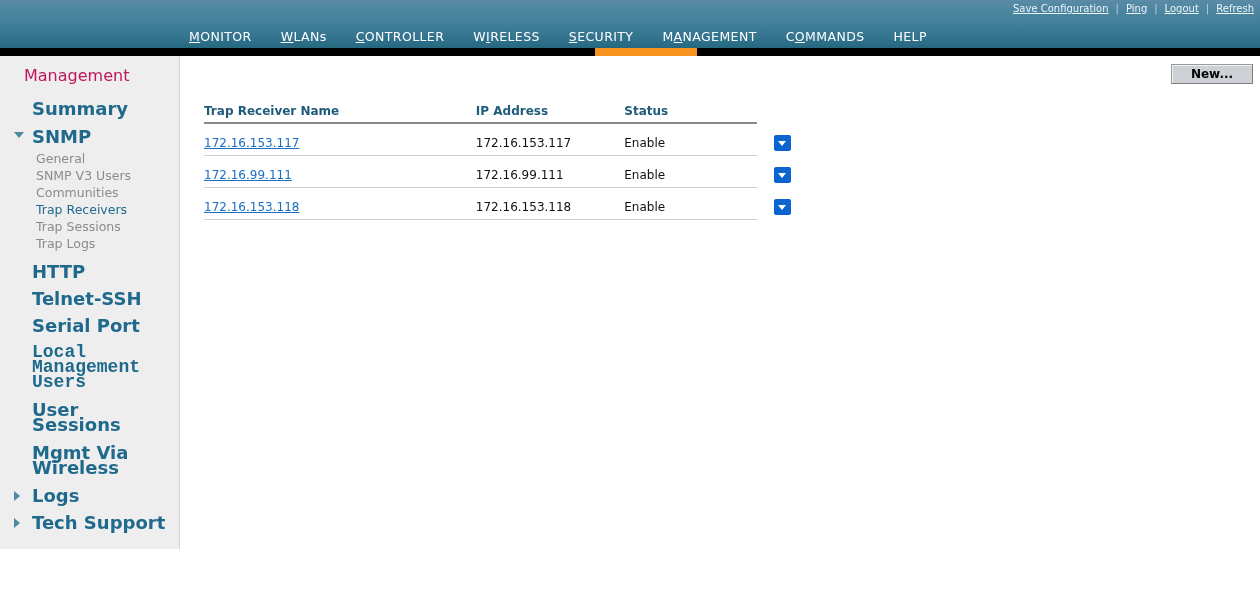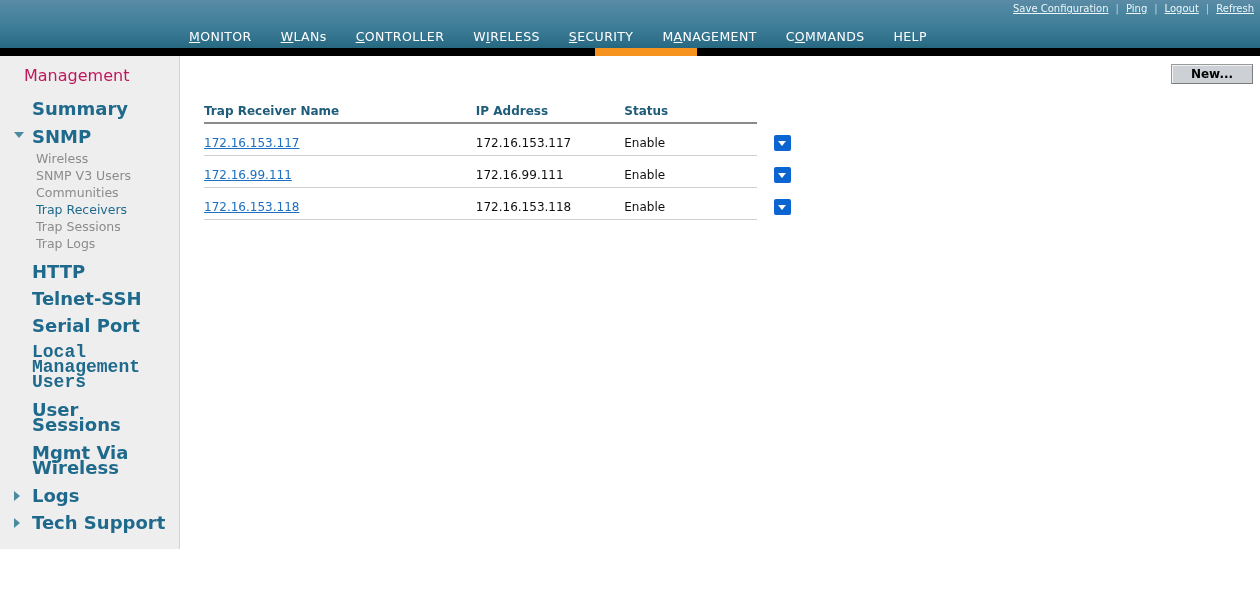--- a/index.html
+++ b/index.html
@@ -264,21 +264,21 @@
       <span>Summary</span>
     </div>
 
     <div class="nav-top" style="margin-top:5px;">
       <span class="tri down"></span>
       <span>SNMP</span>
     </div>
 
     <div style="margin-top:2px;">
       <div class="nav-sub">
-        <span>Wireless</span>
+        <span>General</span>
       </div>
       <div class="nav-sub">
         <span>SNMP V3 Users</span>
       </div>
       <div class="nav-sub">
         <span>Communities</span>
       </div>
       <div class="nav-sub selected">
         <span>Trap Receivers</span>
       </div>

